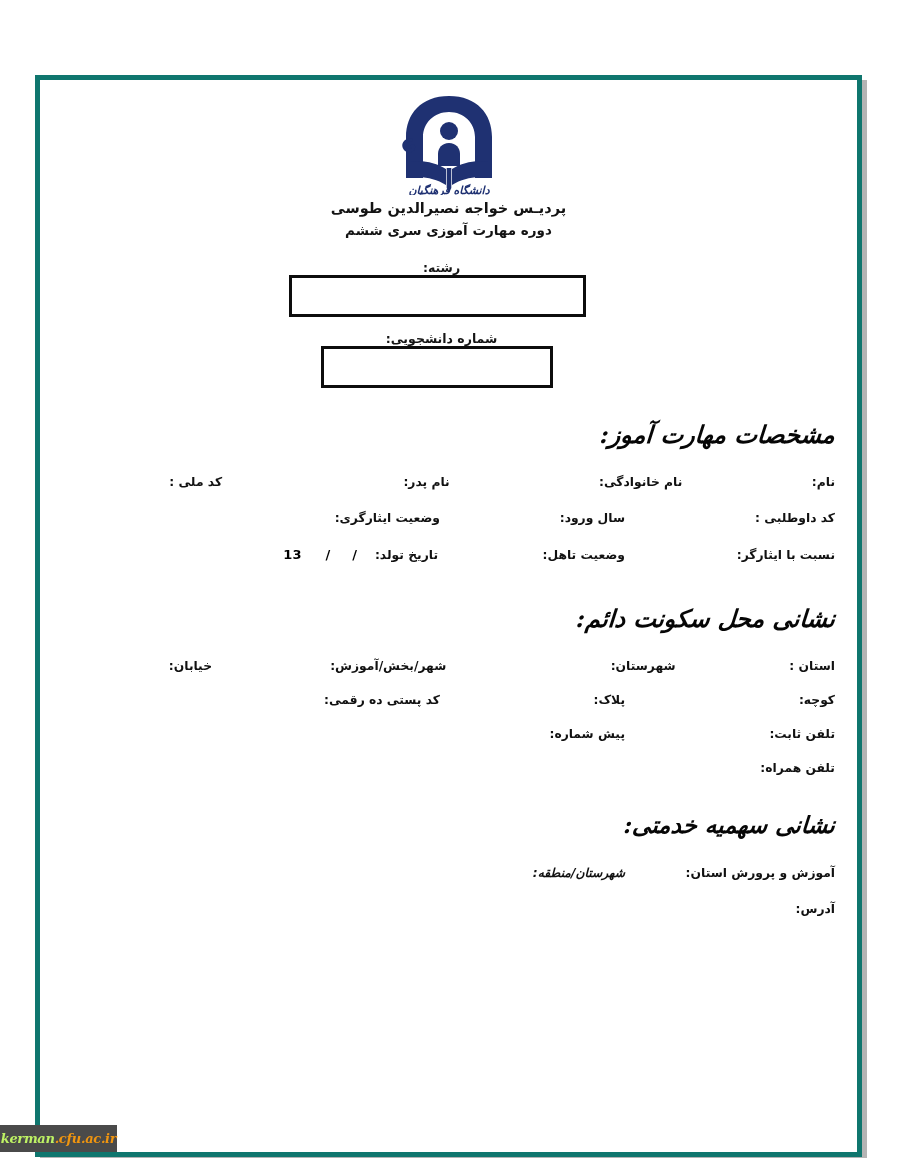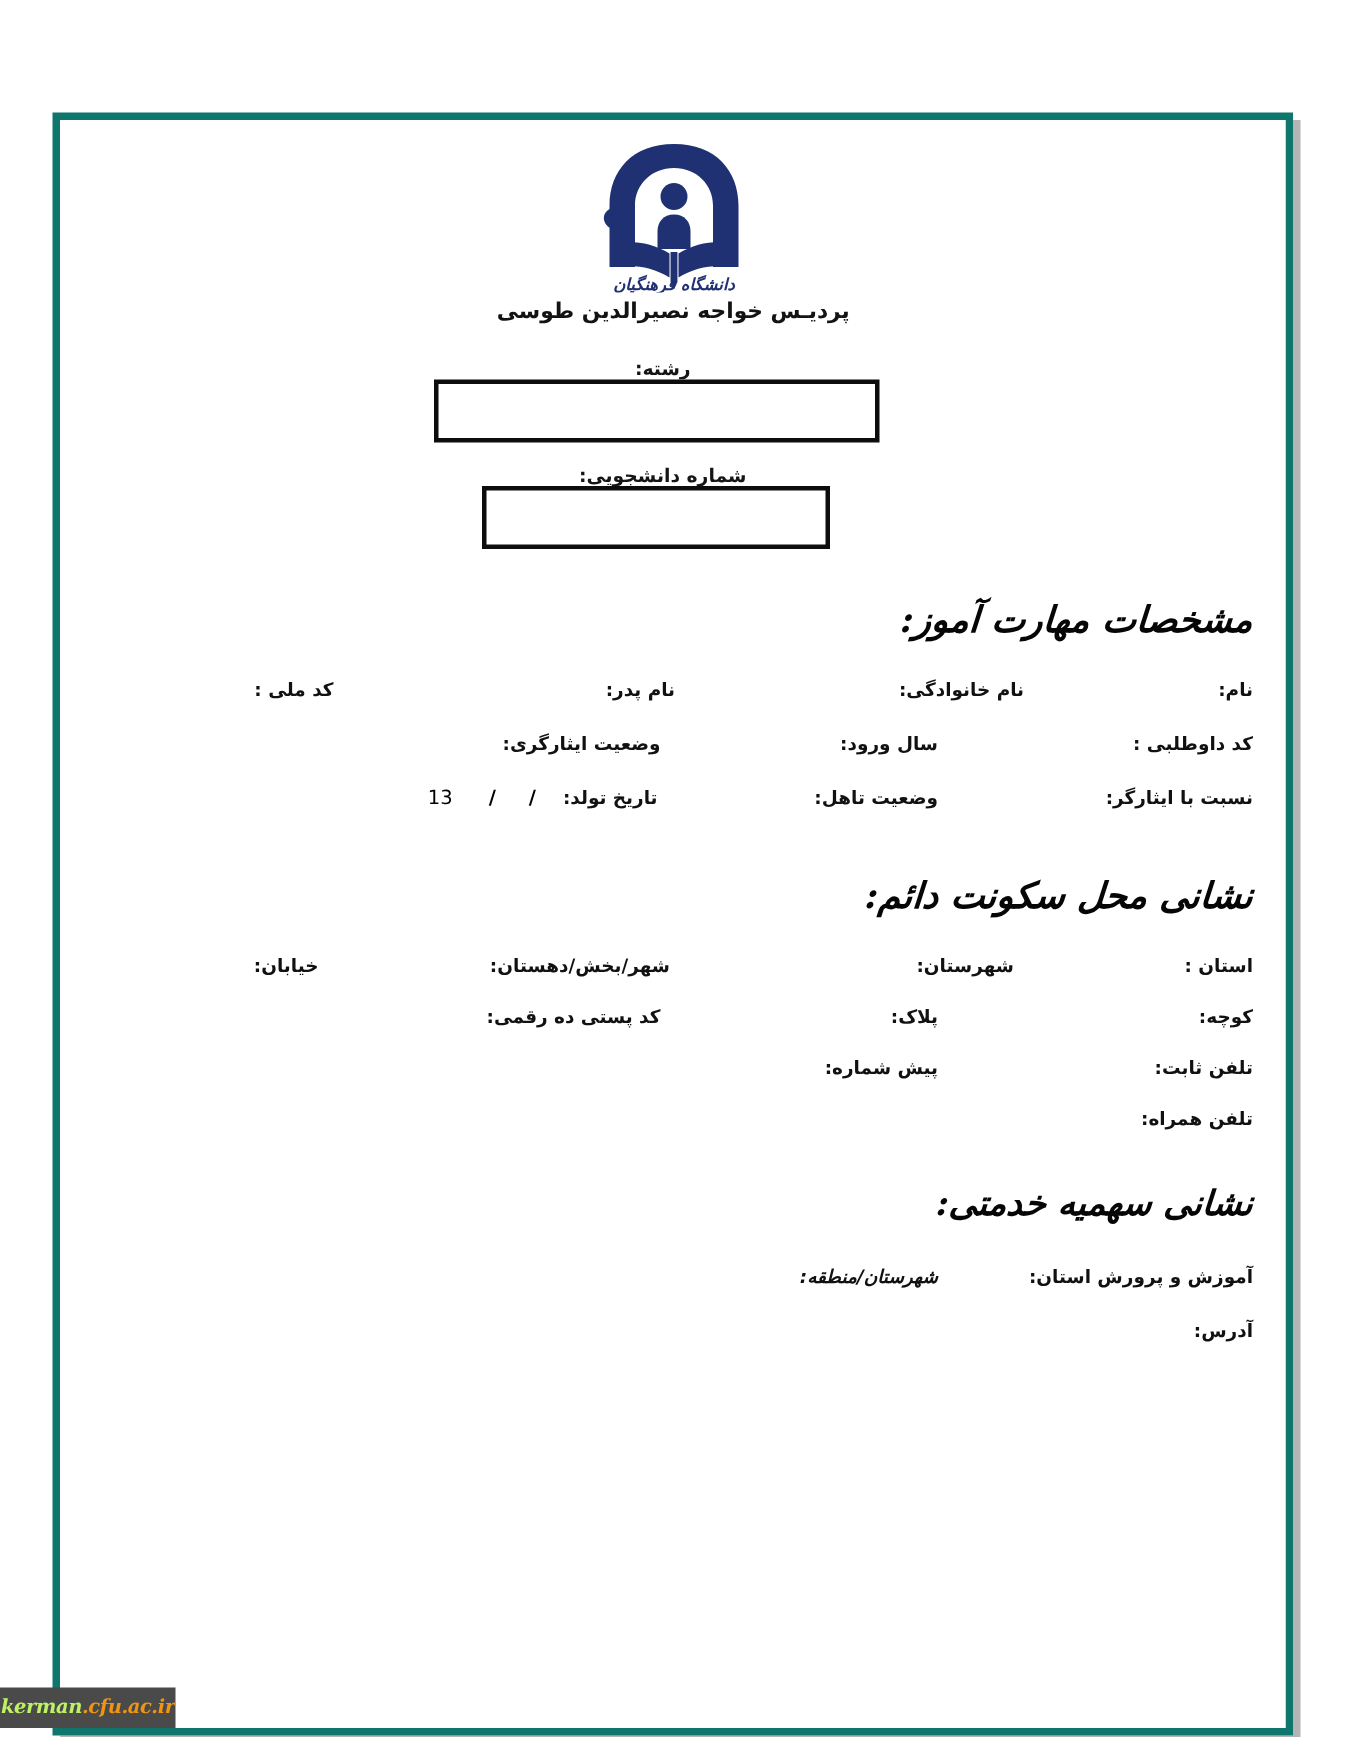--- a/index.html
+++ b/index.html
@@ -120,21 +120,21 @@
     color: #111111;
     white-space: nowrap;
     direction: rtl;
     unicode-bidi: isolate;
   }
   .field.f-date {
     font-weight: bold;
   }
   .date-num {
     font-family: "DejaVu Sans", "Liberation Sans", sans-serif;
-    font-weight: normal;
+    font-weight: bold;
     font-size: 13px;
     direction: ltr;
     unicode-bidi: isolate;
     display: inline-block;
   }
   .slash {
     display: inline-block;
     font-weight: bold;
     font-size: 13px;
   }
@@ -183,20 +183,21 @@
 
             <path d="M56.7 78 L61.3 78 L61.3 98 L59 103 L56.7 98 Z"></path>
 
             <path d="M22 48 C13 48 10 55 14 60 C17 64 24 63 25 58 C25.7 54.5 23 53.5 21 55 C20 56 20.6 57.6 22 57.4 C21 59.6 17 59 16.5 56.3 C16 52.8 19.6 50.5 23 51.6 Z"></path>
           </g>
 
           <text x="59" y="103.5" fill="#1f3172" font-family="DejaVu Serif, Liberation Serif, serif" font-size="11" font-style="italic" font-weight="bold" text-anchor="middle">دانشگاه فرهنگیان</text>
         </svg>
       </div>
       <div class="header-line header-line-1">پردیـس خواجه نصیرالدین طوسی</div>
+      <div class="header-line header-line-2">دوره مهارت آموزی سری ششم</div>
     </div>
 
     <div style="margin-top:22px;">
       <div class="boxrow">
         <span class="blabel">رشته:</span>
         <div class="inputbox wide"></div>
       </div>
       <div class="boxrow">
         <span class="blabel">شماره دانشجویی:</span>
         <div class="inputbox narrow"></div>
@@ -229,21 +230,21 @@
       <span class="date-num" style="margin-right:24px;">13</span>
     </div>
 
     <div style="margin-top:42px;">
       <div class="section-title">نشانی محل سکونت دائم:</div>
     </div>
 
     <div class="field-row" style="margin-top:26px; justify-content:space-between;">
       <span class="field" style="width:120px;">استان :</span>
       <span class="field" style="width:190px;">شهرستان:</span>
-      <span class="field" style="width:195px;">شهر/بخش/دهستان:</span>
+      <span class="field" style="width:195px;">شهر/بخش/آموزش:</span>
       <span class="field" style="width:150px;">خیابان:</span>
     </div>
 
     <div class="field-row" style="margin-top:20px;">
       <span class="field" style="width:210px;">کوچه:</span>
       <span class="field" style="width:185px;">پلاک:</span>
       <span class="field" style="width:200px;">کد پستی ده رقمی:</span>
     </div>
 
     <div class="field-row" style="margin-top:20px;">

